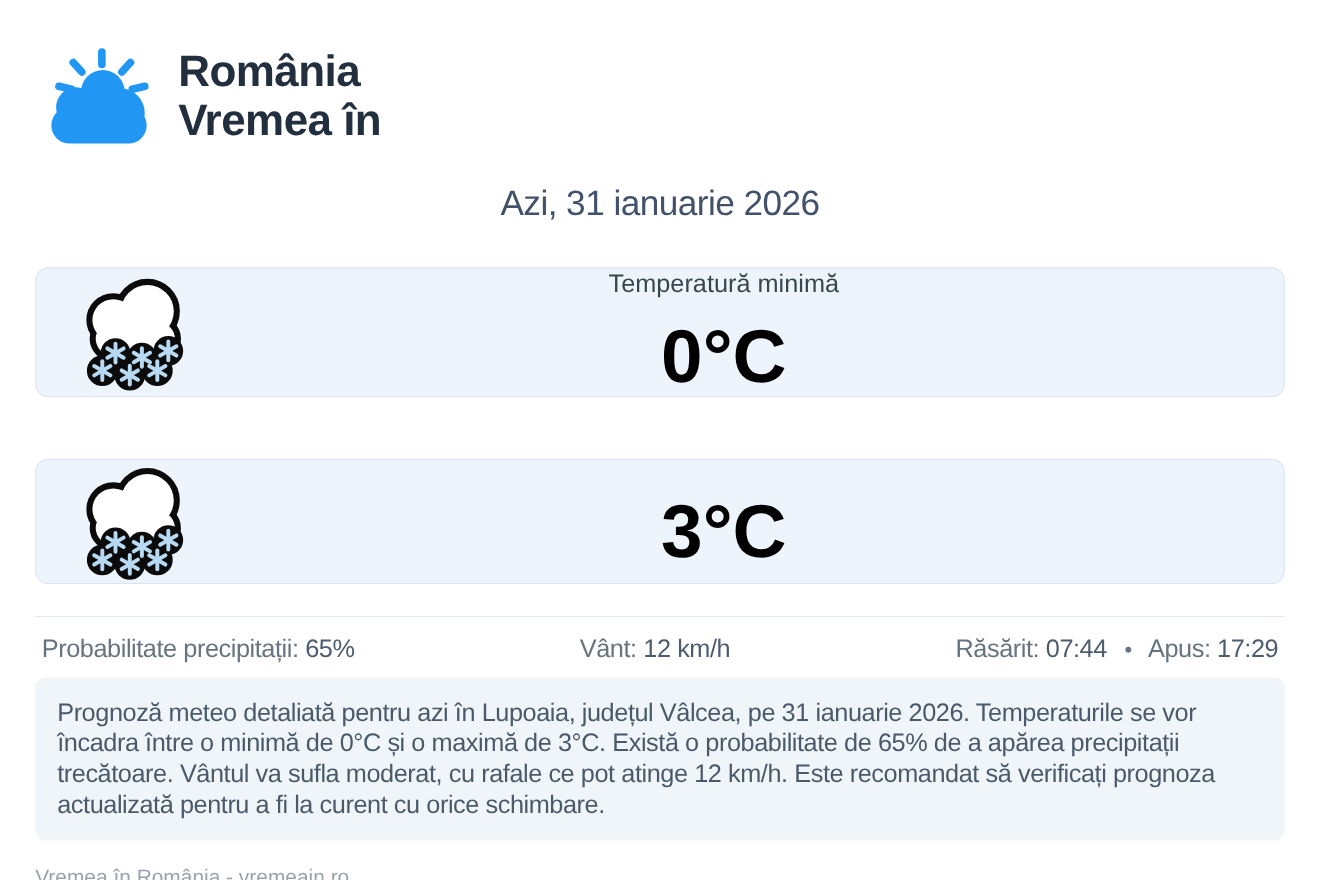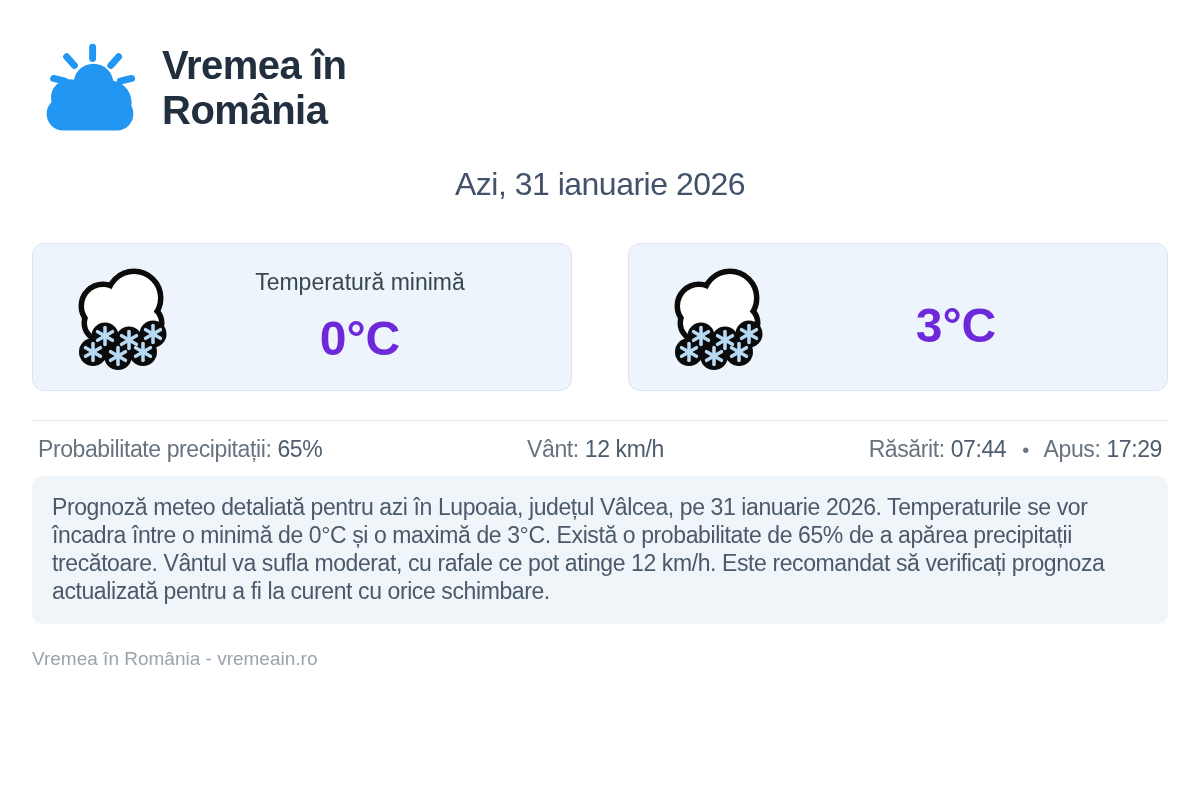--- a/index.html
+++ b/index.html
@@ -13,27 +13,27 @@
   .logo-icon { width: 104px; height: 104px; flex: 0 0 auto; }
   .logo-text { font-size: 40px; font-weight: 800; line-height: 1.13; color: #222f3e; letter-spacing: -0.5px; }
 
   
   .page-title { text-align: center; font-size: 55px; font-weight: 700; color: #35465a;
                 letter-spacing: -1.5px; margin-top: 14px; font-stretch: condensed; }
   .page-subtitle { text-align: center; font-size: 32px; font-weight: 400; color: #42526b;
                    margin-top: 26px; font-stretch: condensed; letter-spacing: -0.5px; }
 
   
-  .cards { display: flex; gap: 56px; margin-top: 40px; }
+  .cards { display: flex; gap: 56px; margin-top: 40px; flex-direction: column; }
   .card { flex: 1; height: 148px; background: #eef4fb; border: 1px solid #dbe4f0; border-radius: 12px;
           display: flex; align-items: center; padding: 0 22px 0 30px; }
   .wicon { width: 118px; height: 112px; flex: 0 0 auto; }
   .card-text { flex: 1; text-align: center; padding-right: 10px; }
   .card-label { font-size: 23px; color: #37474f; }
-  .card-value { font-size: 48px; font-weight: 700; color: #6d28d9; line-height: 1.05; margin-top: 18px; }
+  .card-value { font-size: 68px; font-weight: 700; color: #000000; line-height: 1.05; margin-top: 18px; }
 
   
   .divider { border: none; border-top: 1px solid #e3e8ef; margin-top: 29px; }
   .stats { display: flex; justify-content: space-between; align-items: baseline;
            margin-top: 15px; font-size: 23px; font-stretch: condensed; letter-spacing: -0.4px; padding: 0 6px; }
   .s-label { color: #67737f; }
   .s-value { color: #4d5d6e; text-align: center; }
   .s-sep { color: #67737f; margin: 0 10px; font-size: 20px; }
 
   
@@ -58,22 +58,22 @@
         <line x1="95" y1="47" x2="108" y2="44"></line>
       </g>
       <g fill="#2196f3">
         <circle cx="64" cy="50" r="23"></circle>
         <circle cx="36" cy="66" r="21"></circle>
         <circle cx="82" cy="72" r="26"></circle>
         <rect x="10" y="66" width="100" height="38" rx="19"></rect>
       </g>
     </svg>
     <div class="logo-text">
+      <div>România</div>
       <div>Vremea în</div>
-      <div>România</div>
     </div>
   </header>
 
   <div class="page-subtitle">Azi, 31 ianuarie 2026</div>
 
   <div class="cards">
 
     <section class="card">
       <svg class="wicon" viewBox="0 0 118 112" aria-hidden="true">
         <g fill="#0b0b0b" stroke="#0b0b0b" stroke-width="11" stroke-linejoin="round">

